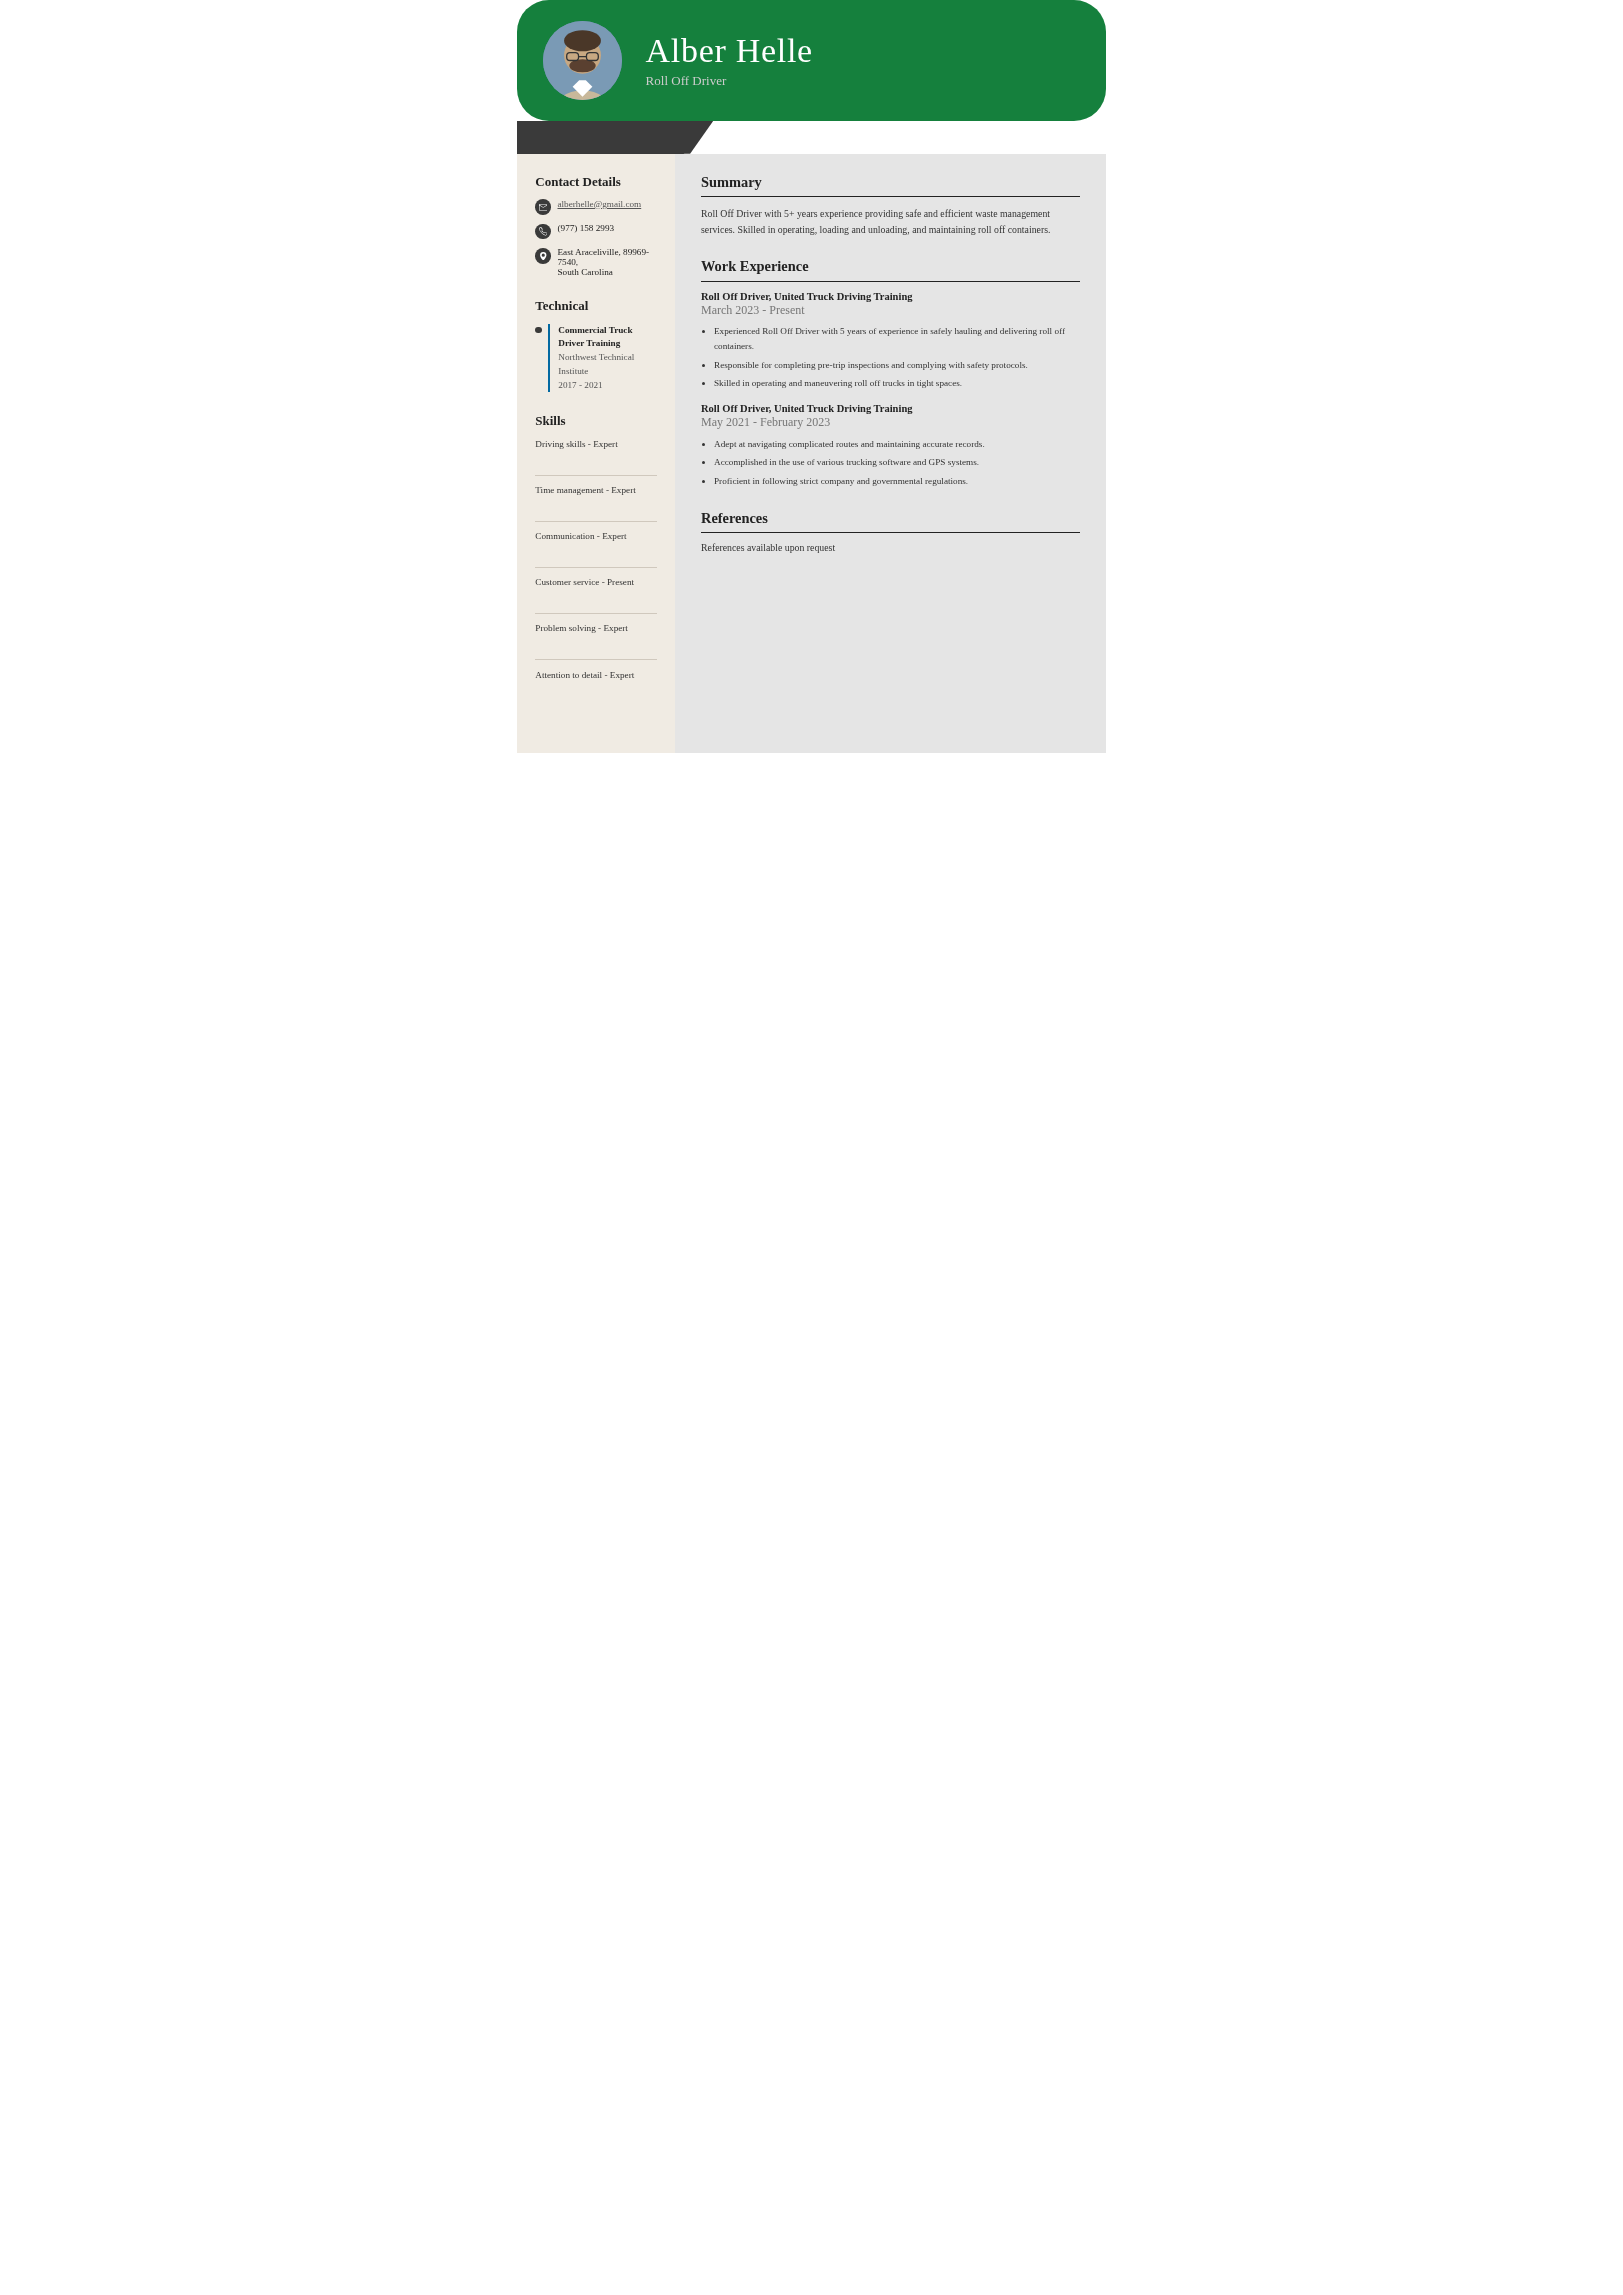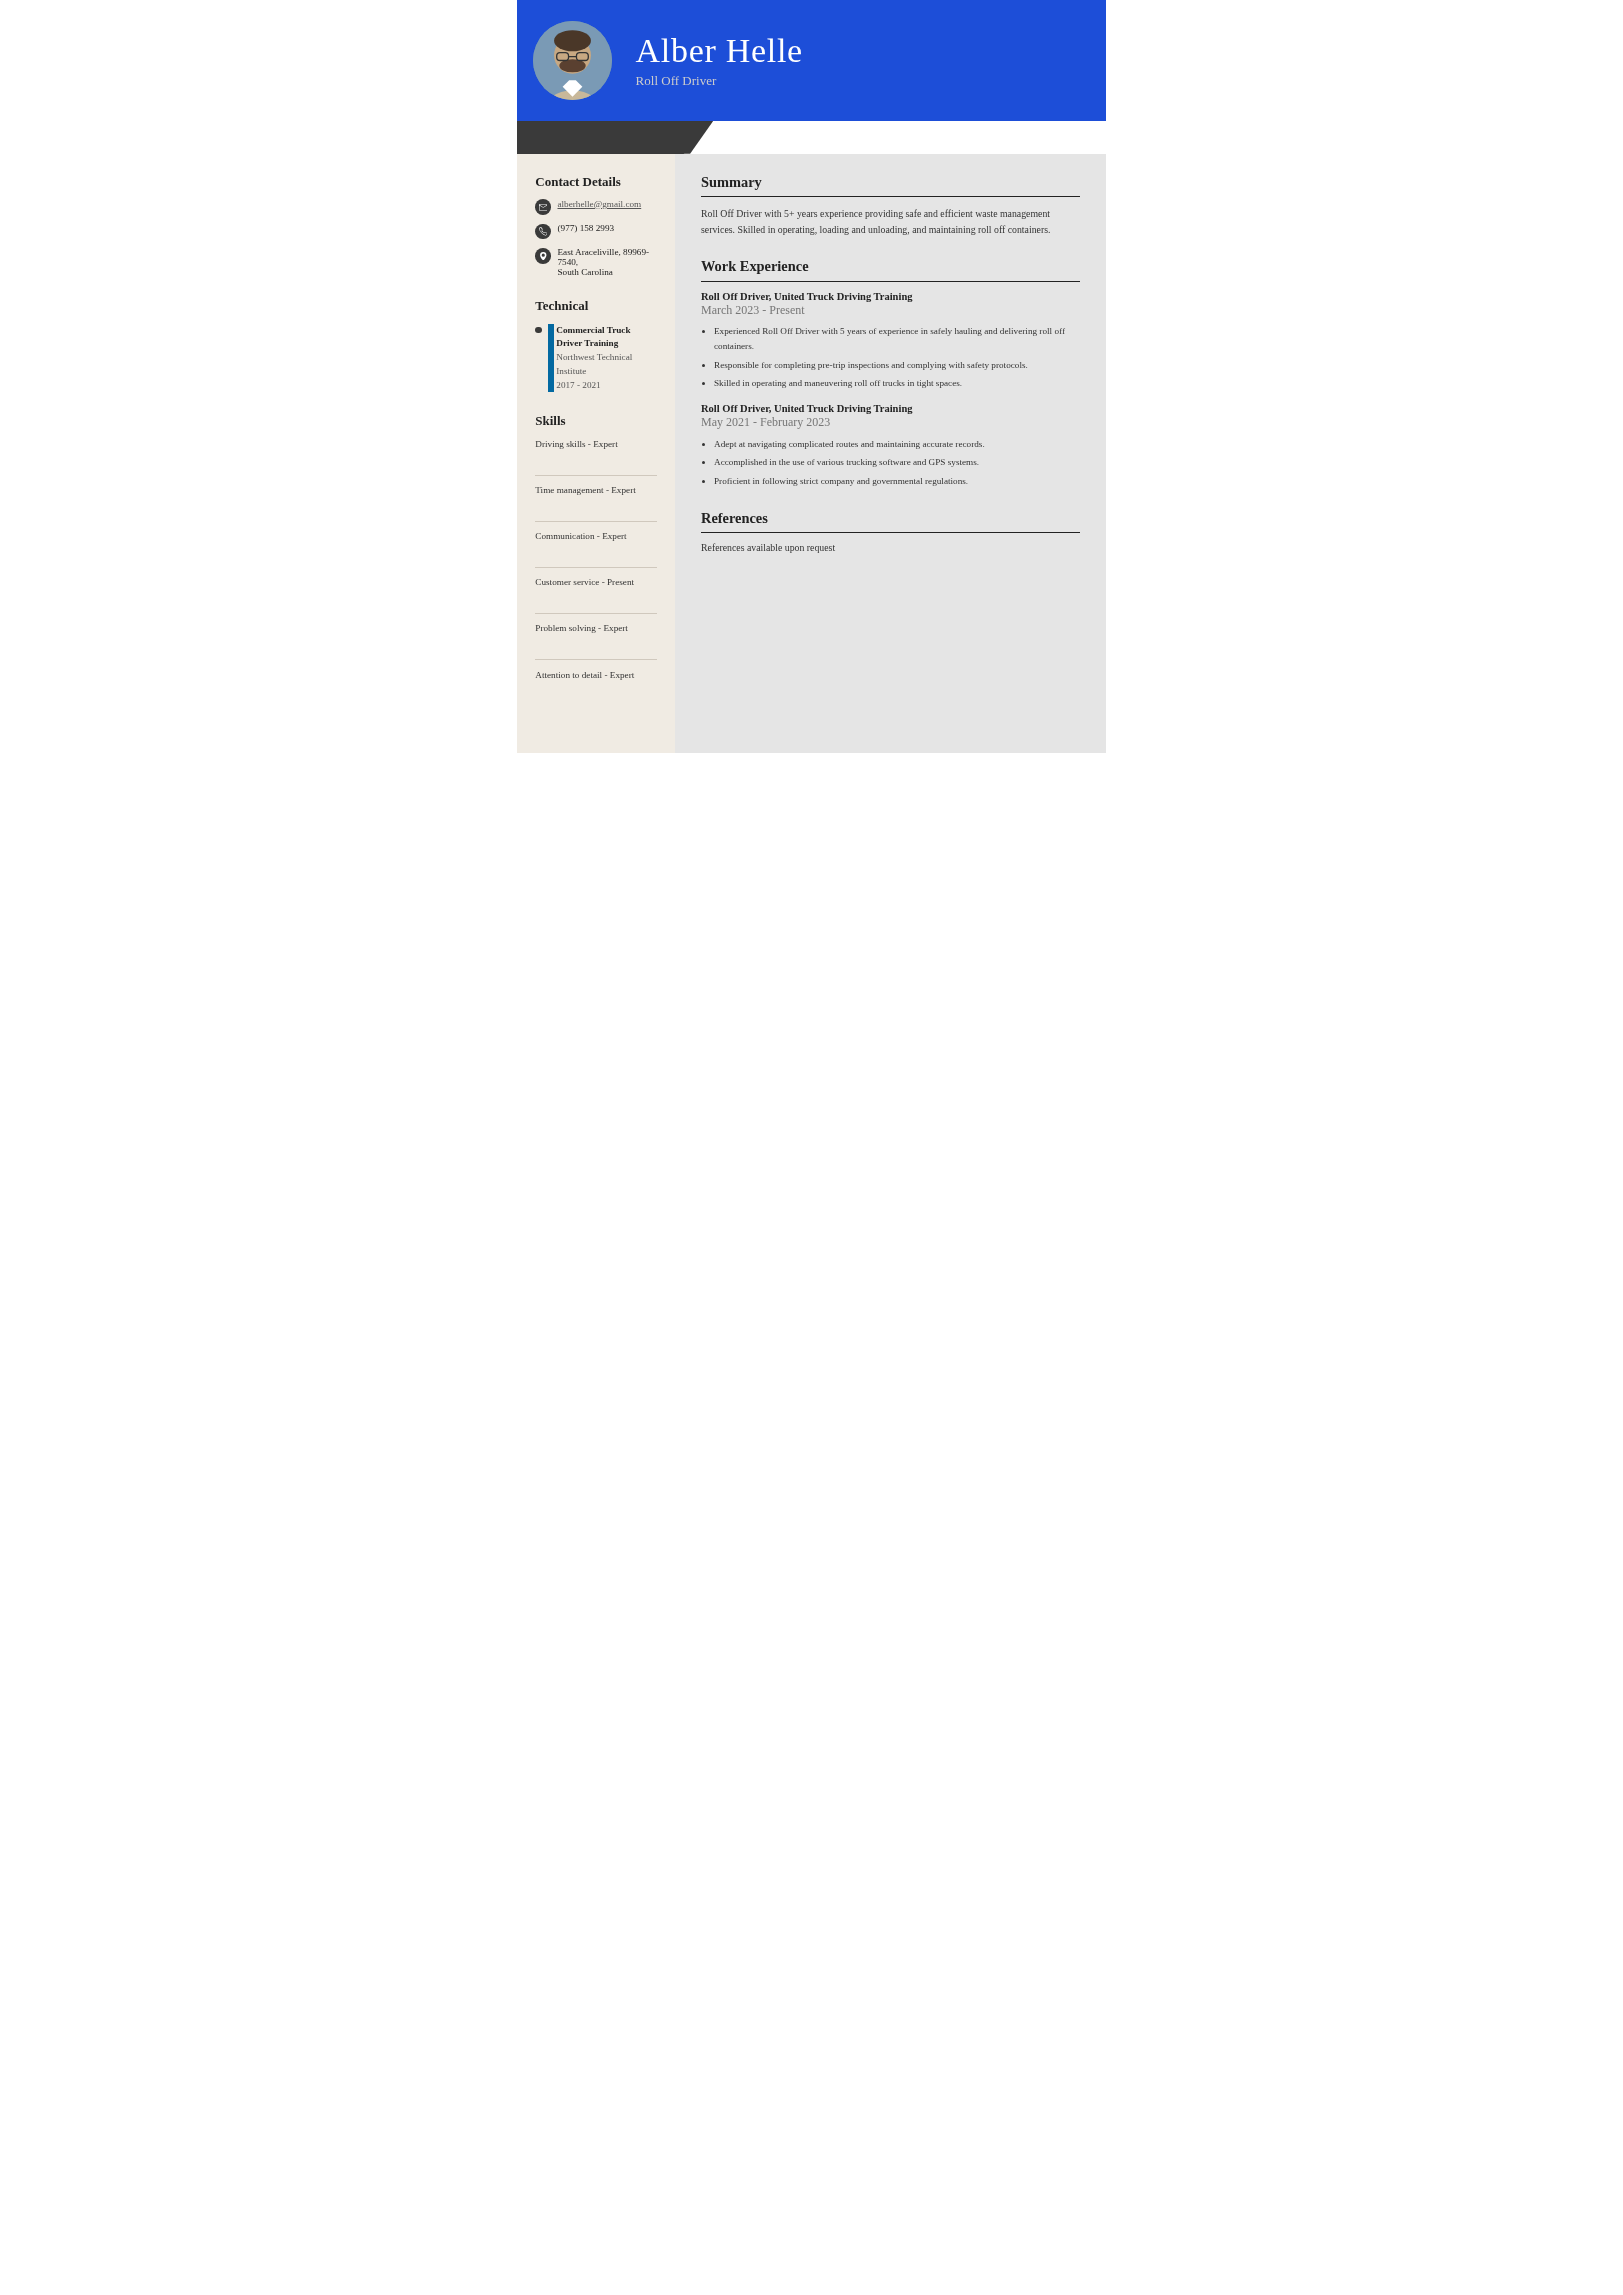--- a/index.html
+++ b/index.html
@@ -6,26 +6,27 @@
     body {
       font-family: 'Georgia', serif;
       background: #fff;
       color: #222;
       width: 589px;
       margin: 0 auto;
     }
 
     
     .header {
-      background: #1d4ed8;
+      background: #15803d;
       display: flex;
       align-items: center;
-      padding: 21px 16px;
+      padding: 21px 26px;
       gap: 23.6px;
       min-height: 105px;
+      border-radius: 32px;
     }
     .avatar-wrap {
       flex-shrink: 0;
     }
     .avatar-circle {
       width: 79px;
       height: 79px;
       border-radius: 50%;
       overflow: hidden;
       background: #6a8faf;
@@ -134,22 +135,22 @@
     }
     .edu-bullet {
       width: 6.5px;
       height: 6.5px;
       border-radius: 50%;
       background: #3a3a3a;
       flex-shrink: 0;
       margin-top: 3.3px;
     }
     .edu-content {
-      border-left: 6px solid #0369a1;
-      padding-left: 2px;
+      border-left: 2px solid #0369a1;
+      padding-left: 8px;
       font-size: 9.2px;
       line-height: 1.5;
       font-family: Liberation Serif, serif;
     }
     .edu-degree {
       font-weight: 700;
     }
     .edu-school {
       color: #555;
     }

